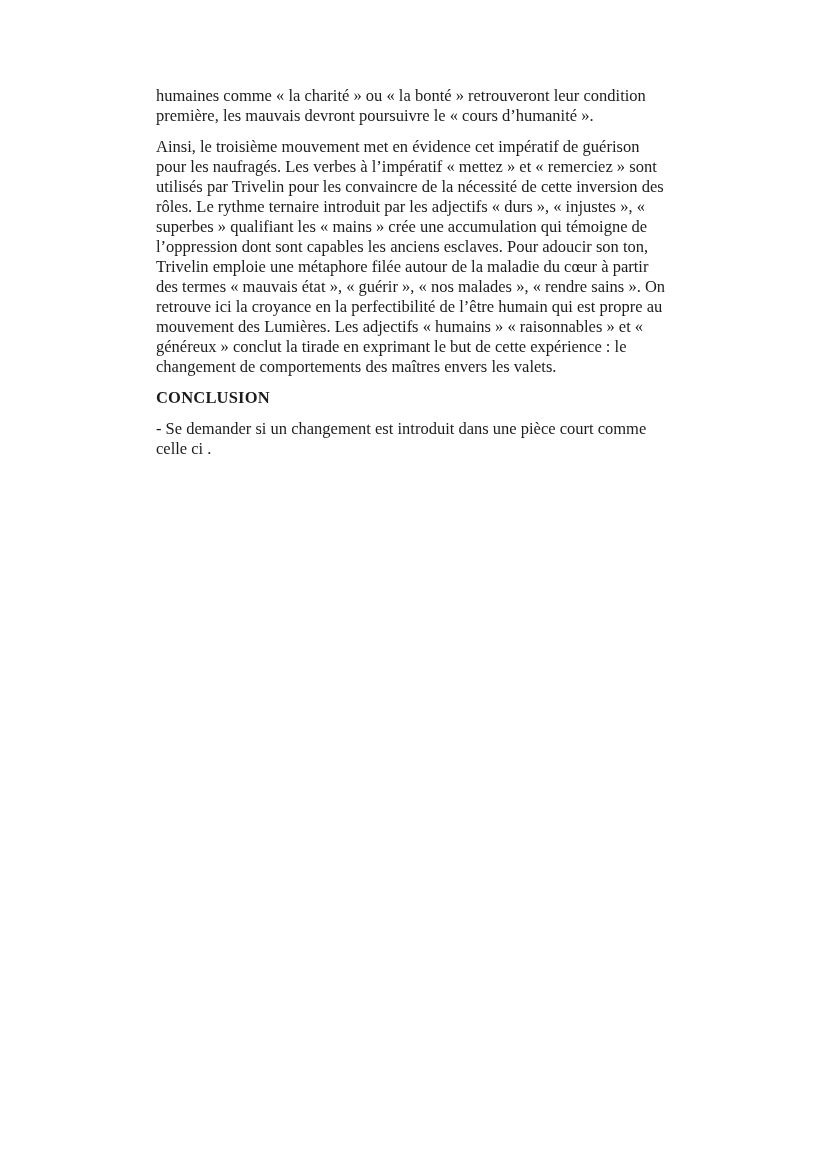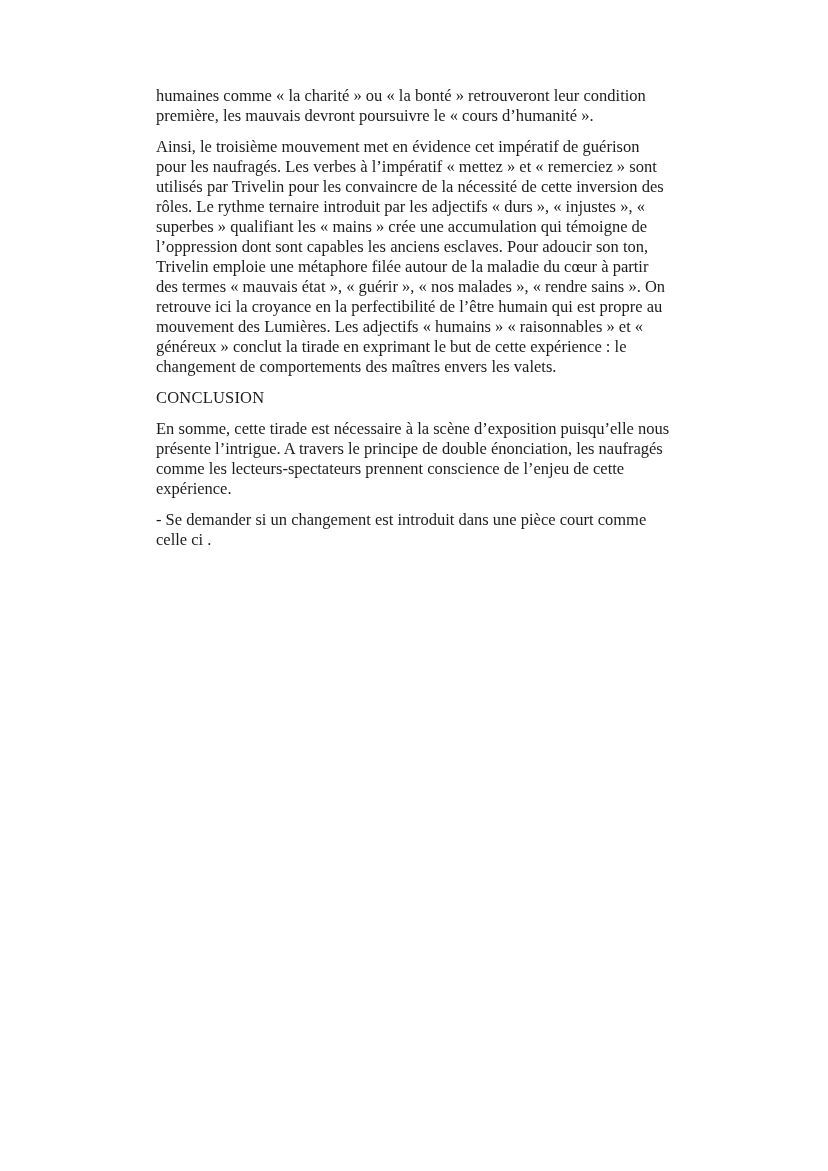--- a/index.html
+++ b/index.html
@@ -20,28 +20,27 @@
   .doc p {
     margin: 0 0 11px 0;
     font-family: "Liberation Serif", "DejaVu Serif", serif;
     font-size: 16.5px;
     line-height: 20px;
     color: #1c1c1c;
     text-align: left;
     word-spacing: normal;
   }
   .doc p.heading {
-    font-weight: normal;
+    font-weight: bold;
     letter-spacing: 0.2px;
   }
 </style>
 </head>
 <body>
 
 <div class="page">
   <div class="doc">
     <p>humaines comme « la charité » ou « la bonté » retrouveront leur condition première, les mauvais devront poursuivre le « cours d’humanité ».</p>
     <p>Ainsi, le troisième mouvement met en évidence cet impératif de guérison pour les naufragés. Les verbes à l’impératif « mettez » et « remerciez » sont utilisés par Trivelin pour les convaincre de la nécessité de cette inversion des rôles. Le rythme ternaire introduit par les adjectifs « durs », « injustes », « superbes » qualifiant les « mains » crée une accumulation qui témoigne de l’oppression dont sont capables les anciens esclaves. Pour adoucir son ton, Trivelin emploie une métaphore filée autour de la maladie du cœur à partir des termes « mauvais état », « guérir », « nos malades », « rendre sains ». On retrouve ici la croyance en la perfectibilité de l’être humain qui est propre au mouvement des Lumières. Les adjectifs « humains » « raisonnables » et « généreux » conclut la tirade en exprimant le but de cette expérience : le changement de comportements des maîtres envers les valets.</p>
     <p class="heading">CONCLUSION</p>
-    <p>En somme, cette tirade est nécessaire à la scène d’exposition puisqu’elle nous présente l’intrigue. A travers le principe de double énonciation, les naufragés comme les lecteurs-spectateurs prennent conscience de l’enjeu de cette expérience.</p>
     <p>- Se demander si un changement est introduit dans une pièce court comme celle ci .</p>
   </div>
 </div>
 
 </body></html>

